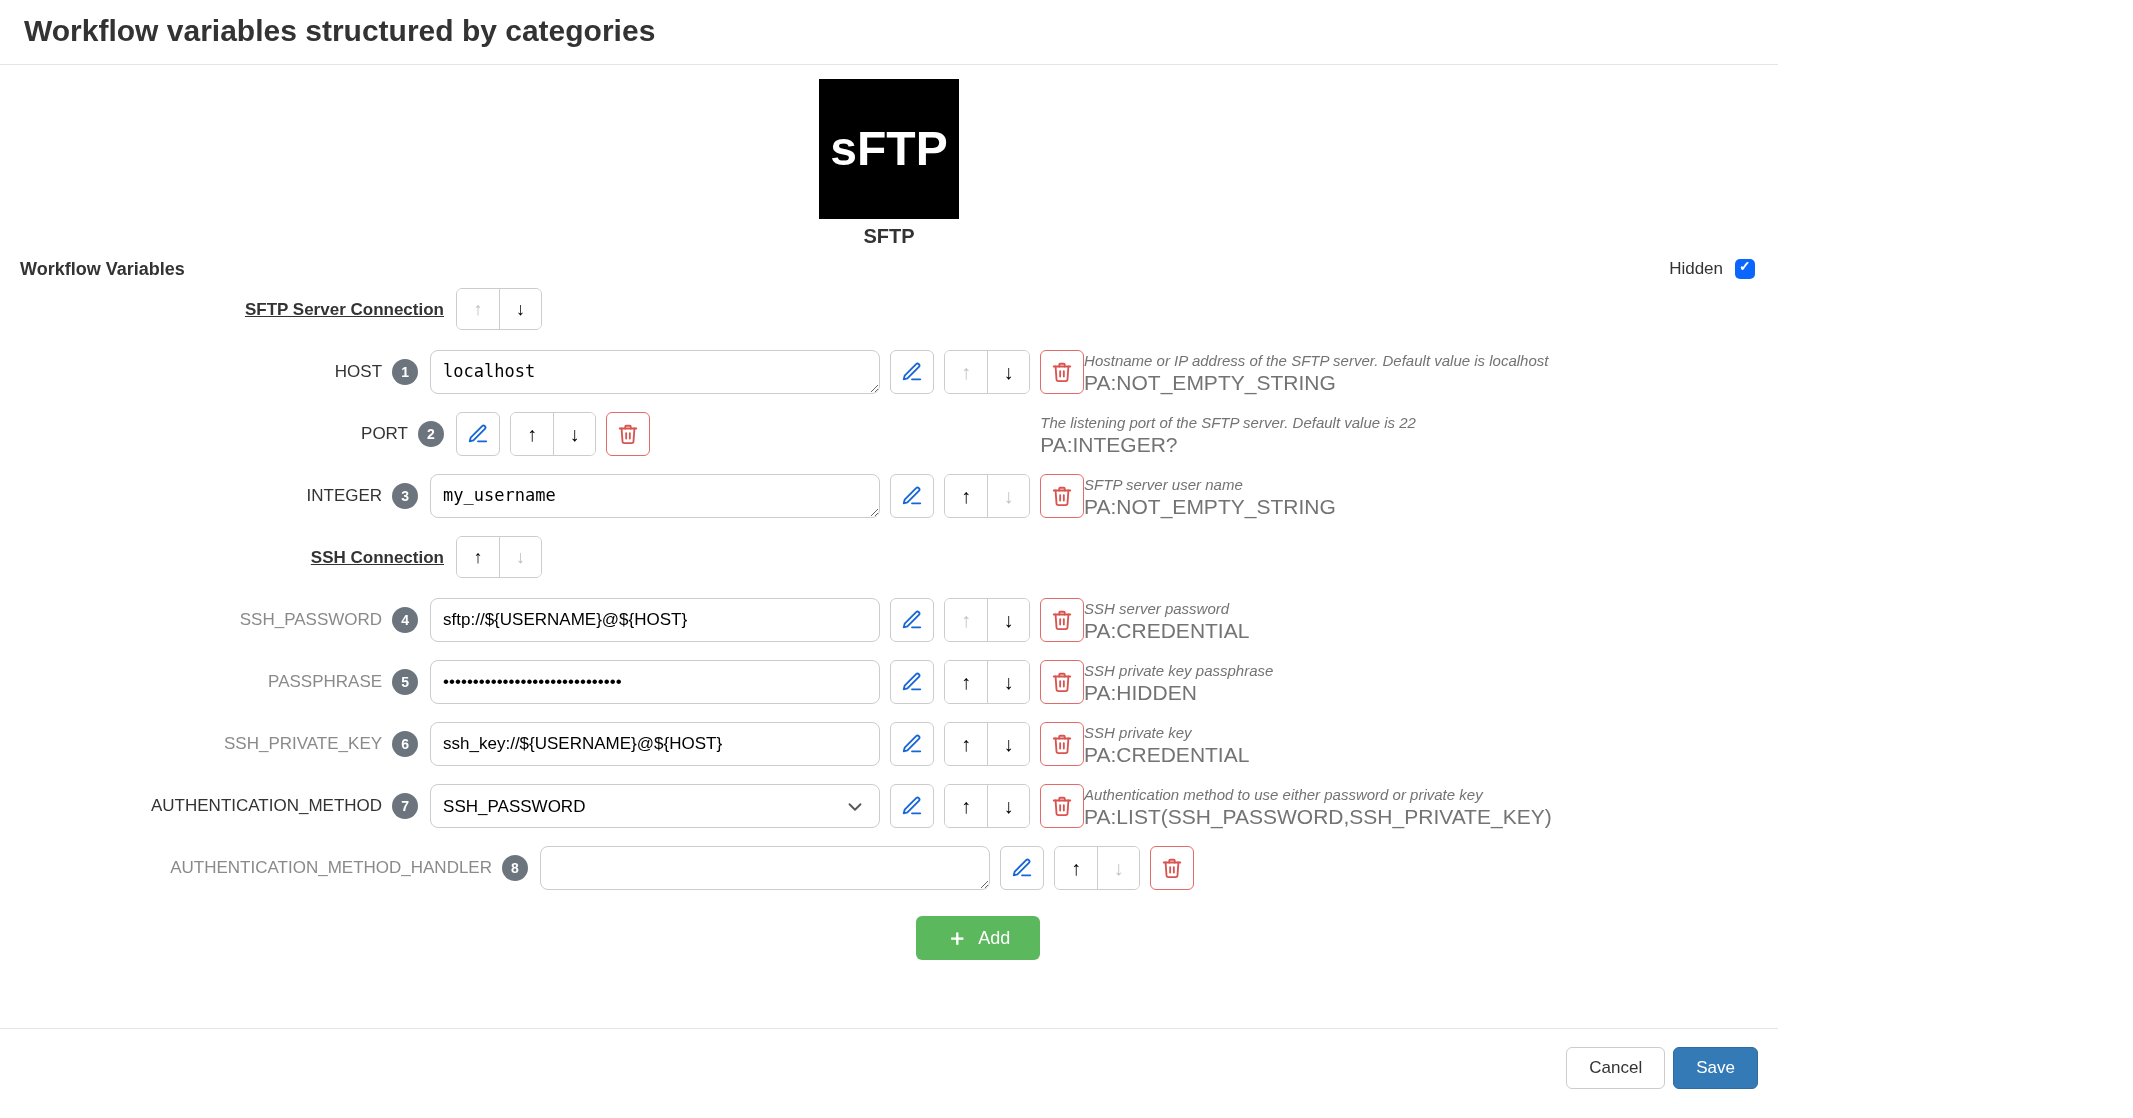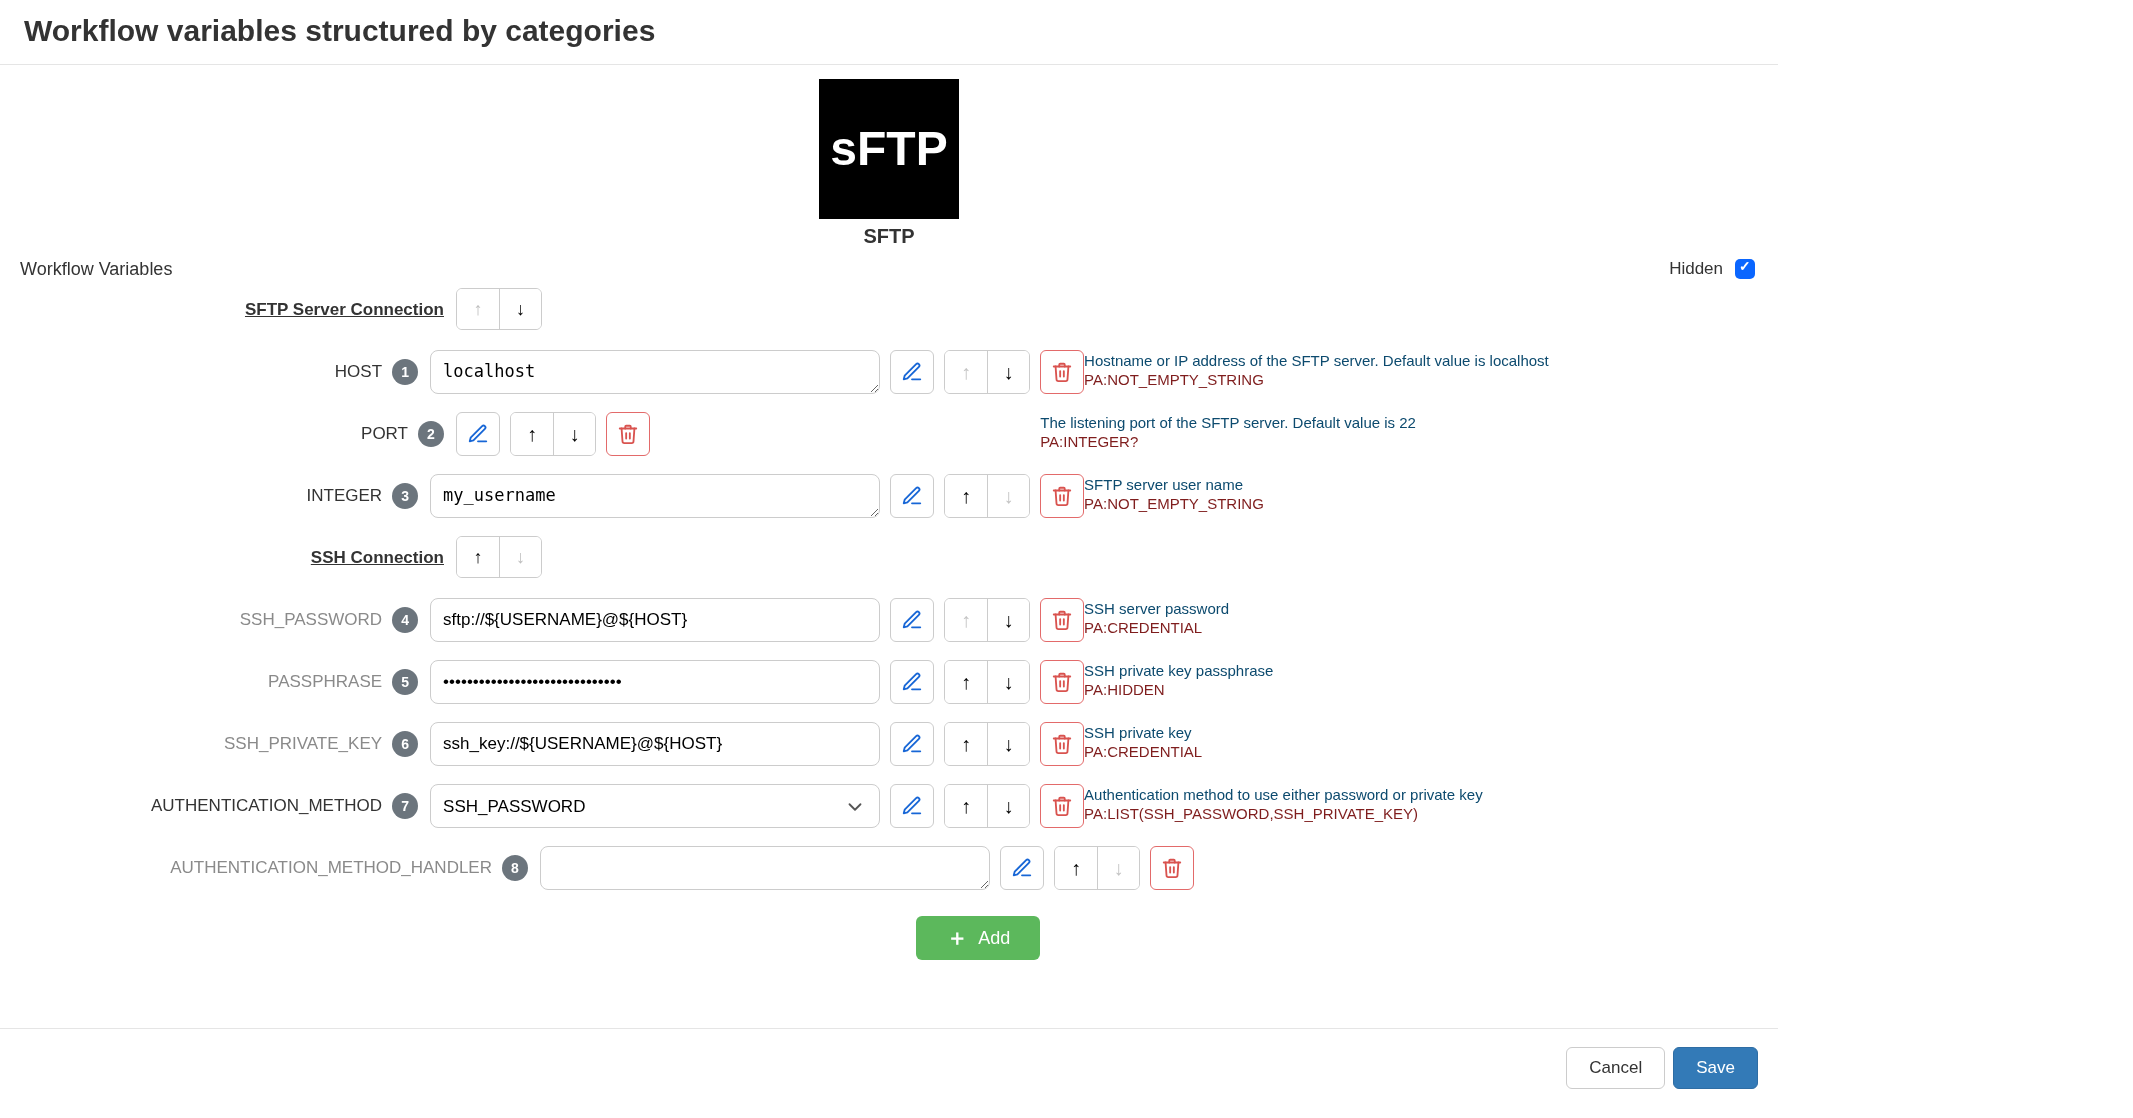--- a/index.html
+++ b/index.html
@@ -4,21 +4,21 @@
 <style>
   * { box-sizing: border-box; }
   html, body { margin:0; padding:0; font-family: -apple-system, "Helvetica Neue", Arial, sans-serif; font-size:14px; color:#333; background:#fff; }
   .page { width:1778px; padding:0 20px 30px; }
   h1.title { font-size:30px; font-weight:700; margin:14px 0 16px 4px; }
   .hr { border-top:1px solid #e5e5e5; margin:0 -20px 14px; }
   .logo-wrap { text-align:center; }
   .logo-box { display:inline-block; width:140px; height:140px; background:#000; color:#fff; font-size:48px; font-weight:700; line-height:140px; text-align:center; }
   .logo-caption { font-size:20px; font-weight:700; margin-top:6px; }
   .subhead-row { display:flex; align-items:center; margin-top:8px; }
-  .subhead { font-size:18px; font-weight:400;text-align:right; }
+  .subhead { font-size:18px; font-weight:700;text-align:right; }
   .spacer { flex:1; }
   .hidden-label { font-size:17px; margin-right:8px; color:#333; }
   .chk { appearance:none; -webkit-appearance:none; width:20px; height:20px; border-radius:5px; background:#0a66ff; position:relative; cursor:pointer; }
   .chk::after { content:"✓"; color:#fff; font-size:14px; font-weight:700; position:absolute; left:4px; top:-1px; }
 
   .rows { margin-top:6px; }
   .row { display:flex; align-items:flex-start; min-height:62px; }
   .labelcol { width:520px; display:flex; justify-content:flex-end; align-items:center; padding-right:12px; height:44px; gap:10px; }
   .grouplabel { font-weight:700; text-decoration:underline; font-size:17px; }
   .varlabel { font-size:17px; }
@@ -40,22 +40,22 @@
   .iconbtn { width:44px; height:44px; border:1px solid #ccc; border-radius:6px; background:#fff; display:inline-flex; align-items:center; justify-content:center; cursor:pointer; }
   .iconbtn.blue svg { stroke:#1766d6; fill:none; }
   .btnpair { display:flex; border:1px solid #ccc; border-radius:6px; overflow:hidden; height:44px; }
   .btnpair button { width:42px; background:#fff; border:none; cursor:pointer; font-size:20px; line-height:1; }
   .btnpair button + button { border-left:1px solid #ccc; }
   .btnpair button.dis { color:#c4c4c4; cursor:default; }
   .iconbtn.danger { border-color:#e36a6a; }
   .iconbtn.danger svg { stroke:#d9534f; fill:none; }
 
   .desccol { width:860px; padding-left:0px; padding-top:2px; overflow:hidden; }
-  .desc1 { font-size:15px; color:#0c4a6e; white-space:nowrap; overflow:hidden; text-overflow:ellipsis; }
-  .desc2 { font-size:15px; color:#7f1d1d; white-space:nowrap; overflow:hidden; text-overflow:ellipsis; margin-top:2px; }
+  .desc1 { font-size:15px; color:#737373; white-space:nowrap; overflow:hidden; text-overflow:ellipsis;font-style:italic; }
+  .desc2 { font-size:21px; color:#737373; white-space:nowrap; overflow:hidden; text-overflow:ellipsis; margin-top:2px; }
 
   .addrow { margin-top:8px; }
   .addrow .ctrlcol { justify-content:flex-end; padding-right:0; }
   .addbtn { height:44px; border:none; border-radius:6px; background:#5cb85c; color:#fff; font-size:18px; font-weight:500; padding:0 30px; display:inline-flex; align-items:center; gap:10px; cursor:pointer; }
   .addbtn .plus { font-size:22px; font-weight:700; }
 
   .footer { border-top:1px solid #e5e5e5; margin:50px -20px 0; padding:18px 20px 0; display:flex; justify-content:flex-end; gap:8px; }
   .btn { height:42px; padding:0 22px; border-radius:6px; font-size:17px; cursor:pointer; }
   .btn.cancel { background:#fff; border:1px solid #ccc; color:#333; }
   .btn.save { background:#337ab7; border:1px solid #2e6da4; color:#fff; }

